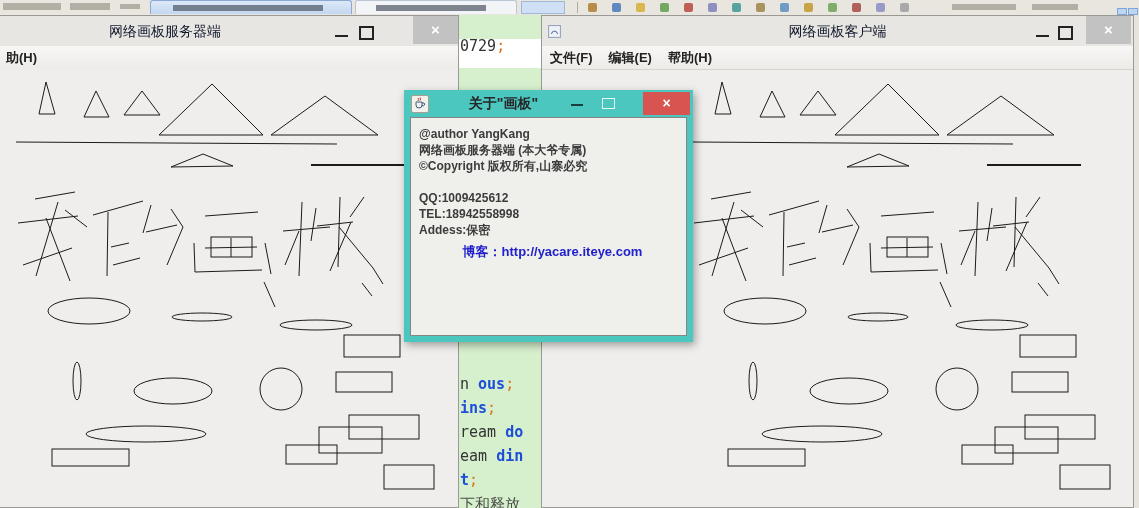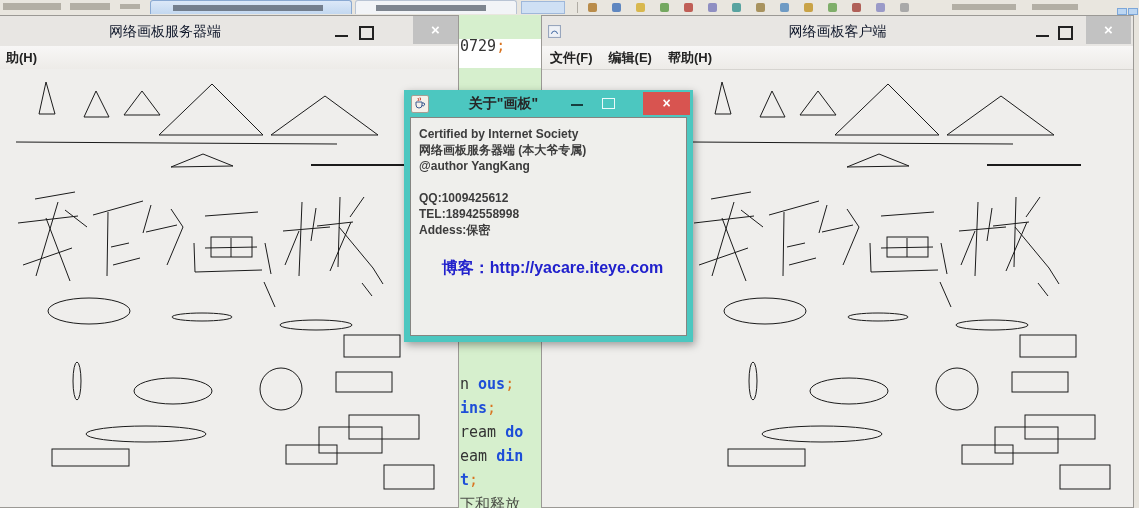--- a/index.html
+++ b/index.html
@@ -55,21 +55,21 @@
      font-size:14px;font-weight:bold;color:#262626;}
   .dlg-min{position:absolute;right:110px;top:14px;width:12px;height:2px;background:#173f3f;}
   .dlg-max{position:absolute;right:78px;top:8px;width:11px;height:9px;border:1px solid #eafafa;}
   .dlg-close{position:absolute;right:3px;top:2px;width:47px;height:23px;background:#d85450;
      color:#fff;font-weight:bold;text-align:center;line-height:23px;font-size:14px;cursor:default;}
   .dlg-body{position:absolute;left:6px;right:6px;top:27px;bottom:6px;background:#efefec;
      border:1px solid #858581;box-sizing:border-box;padding:8px 0 0 8px;
      font-size:12px;font-weight:bold;color:#3c3c3c;line-height:16px;}
   .dlg-line{height:16px;white-space:nowrap;}
   .dlg-line.spacer{height:16px;}
-  .dlg-link{margin-top:22px;text-align:center;color:#2121cc;font-size:16px;font-weight:bold;cursor:pointer;}
+  .dlg-link{margin-top:6px;text-align:center;color:#2121cc;font-size:13px;font-weight:bold;cursor:pointer;}
 </style>
 </head>
 <body>
 
 <div id="stage">
 
   <div id="top-strip">
     <div class="bg-frag" style="left:3px;top:3px;width:58px;height:7px;"></div>
     <div class="bg-frag" style="left:70px;top:3px;width:40px;height:7px;"></div>
     <div class="bg-frag" style="left:120px;top:4px;width:20px;height:5px;"></div>
@@ -181,23 +181,23 @@
           <path d="M10 7 h2 a1.5 1.5 0 0 1 -2 2.5" fill="none" stroke="#3b5a8f"></path>
           <path d="M6 2 q1 1.5 0 3 M8 1.5 q1 1.5 0 3" stroke="#c0392b" fill="none"></path>
         </svg>
       </div>
       <div class="dlg-title">关于"画板"</div>
       <div class="dlg-min"></div>
       <div class="dlg-max"></div>
       <div class="dlg-close"><span>×</span></div>
     </div>
     <div class="dlg-body">
-        <div class="dlg-line">Certified by Internet Society</div>
+        <div class="dlg-line">@author YangKang</div>
         <div class="dlg-line">网络画板服务器端 (本大爷专属)</div>
-        <div class="dlg-line">@author YangKang</div>
+        <div class="dlg-line">©Copyright 版权所有,山寨必究</div>
         <div class="dlg-line spacer"></div>
         <div class="dlg-line">QQ:1009425612</div>
         <div class="dlg-line">TEL:18942558998</div>
         <div class="dlg-line">Addess:保密</div>
         <div class="dlg-link">博客：http://yacare.iteye.com</div>
       </div>
   </div>
 
 </div>
 

